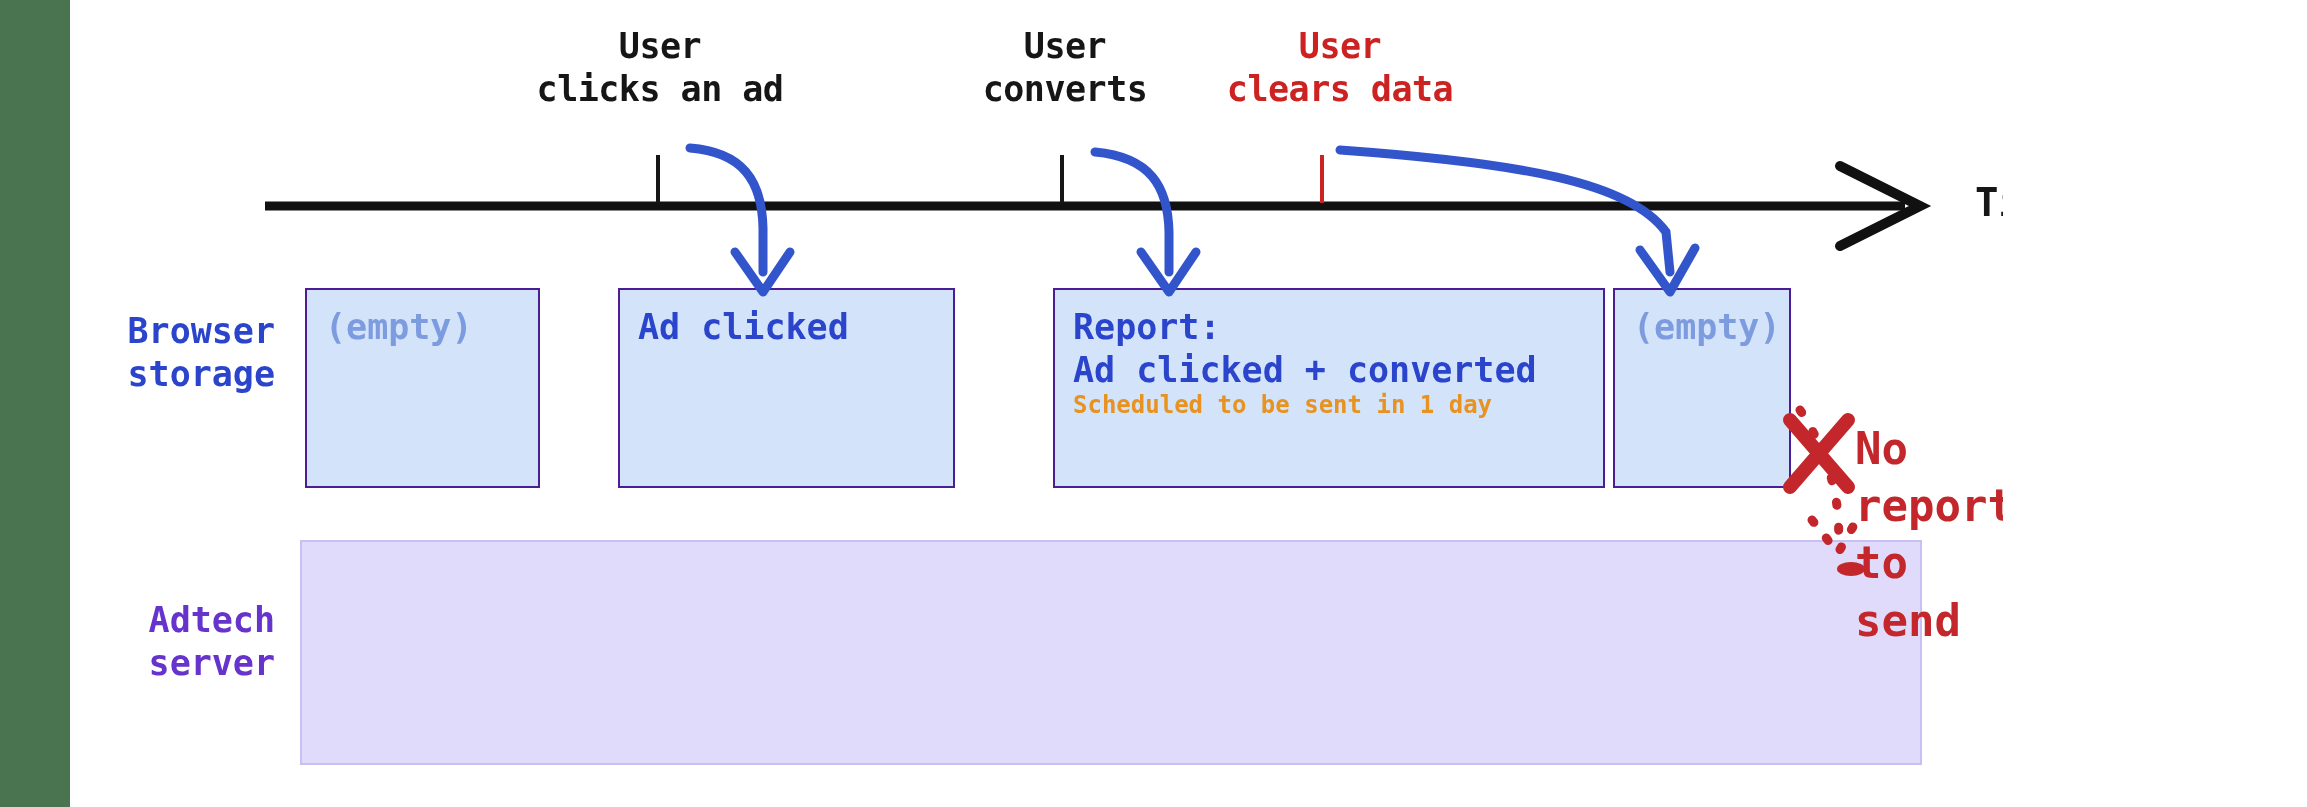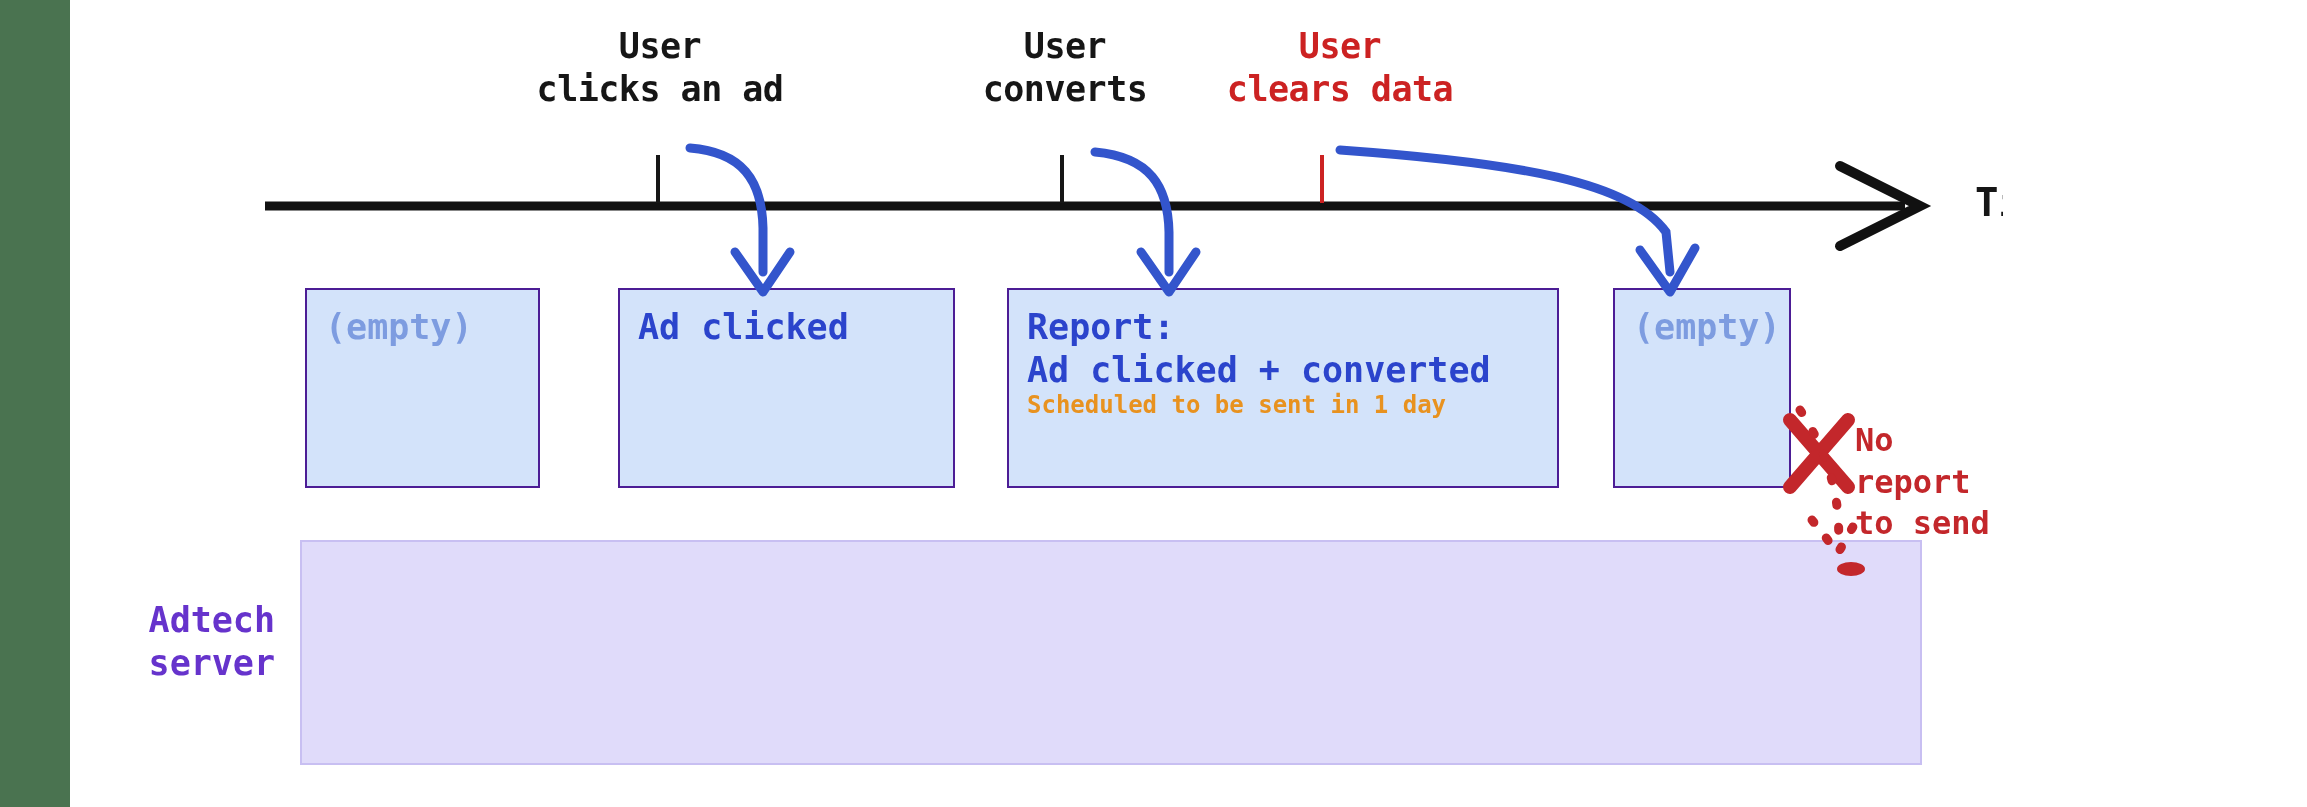--- a/index.html
+++ b/index.html
@@ -87,21 +87,21 @@
     position: absolute;
     background: #e0dbfa;
     border: 2px solid #c8bff2;
     box-sizing: border-box;
   }
 
   .warn-text {
     position: absolute;
     font-family: "DejaVu Sans Mono", "Liberation Mono", monospace;
     font-weight: bold;
-    font-size: 32px;
+    font-size: 44px;
     line-height: 1.3;
     color: #c3272b;
     white-space: pre-line;
   }
 
   svg.overlay {
     position: absolute;
     left: 0; top: 0;
     width: 2307px;
     height: 807px;
@@ -119,33 +119,35 @@
 clicks an ad</div>
 
   <div class="evt-label evt-black" style="left:940px; top:25px; width:250px;">User
 converts</div>
 
   <div class="evt-label evt-red" style="left:1180px; top:25px; width:320px;">User
 clears data</div>
 
   <div class="time-label" style="left:1975px; top:180px;">Time</div>
 
+  <div class="row-label browser" style="left:60px; top:310px; width:215px;">Browser
+storage</div>
 
   <div class="row-label adtech" style="left:60px; top:599px; width:215px;">Adtech
 server</div>
 
   <div class="store-box" style="left:305px; top:288px; width:235px; height:200px;">
     <div class="box-text muted">(empty)</div>
   </div>
 
   <div class="store-box" style="left:618px; top:288px; width:337px; height:200px;">
     <div class="box-text">Ad clicked</div>
   </div>
 
-  <div class="store-box" style="left:1007px; top:288px; width:552px; height:200px;">
+  <div class="store-box" style="left:1053px; top:288px; width:552px; height:200px;">
     <div class="box-text">Report:
 Ad clicked + converted</div>
     <div class="box-note">Scheduled to be sent in 1 day</div>
   </div>
 
   <div class="store-box" style="left:1613px; top:288px; width:178px; height:200px;">
     <div class="box-text muted">(empty)</div>
   </div>
 
   <div class="server-box" style="left:300px; top:540px; width:1622px; height:225px;"></div>

